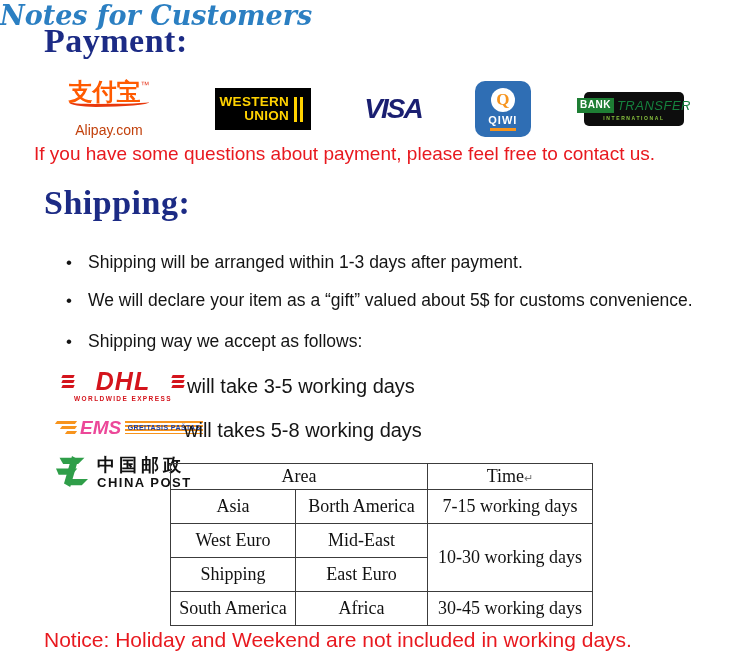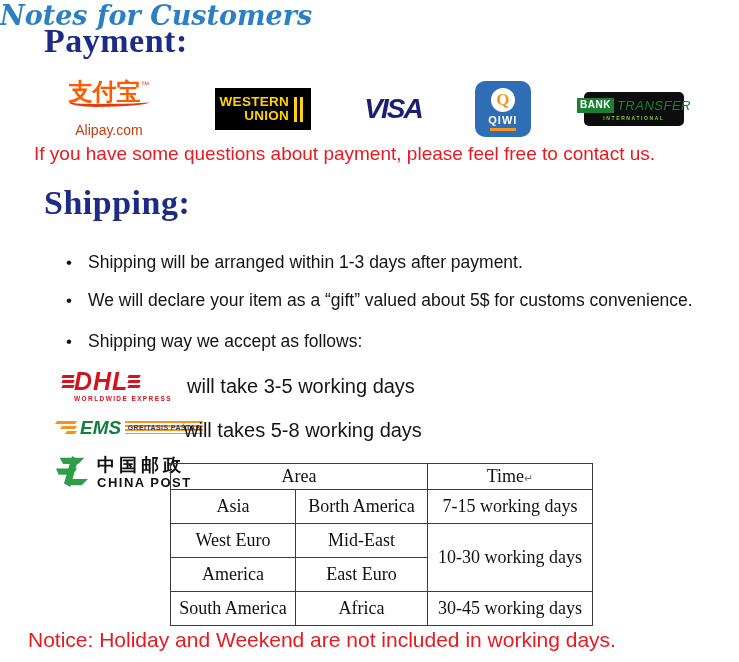--- a/index.html
+++ b/index.html
@@ -71,47 +71,47 @@
   .bt-row { display: flex; gap: 3px; }
   .bt-bank { background: #1e7e34; color: #fff; font-size: 10px; font-weight: 800;
     padding: 1px 3px; letter-spacing: 0.5px; line-height: 1.1; }
   .bt-transfer { color: #15803d; font-style: italic; font-weight: 400;
     font-size: 13px; letter-spacing: 0.5px; }
   .bt-sub { color: #8bc53f; font-size: 5px; letter-spacing: 1.6px;
     margin-top: 2px; font-weight: 700; }
   
   .red-note { position: absolute; color: #e8191f; }
   #payment-note { left: 34px; top: 143px; font-size: 19px; }
-  #bottom-notice { left: 28px; top: 628px; font-size: 21px; }
+  #bottom-notice { left: 44px; top: 628px; font-size: 21px; }
   
   .bullet-row { position: absolute; left: 66px; display: flex;
     align-items: baseline; color: #141414; }
   .bullet-marker { width: 22px; font-size: 17px; }
   .bullet-text { font-size: 17.5px; }
   #bullet-0 { top: 252px; } #bullet-1 { top: 290px; } #bullet-2 { top: 331px; }
   
   .carrier-text { position: absolute; font-size: 20px; color: #151515; }
   #carrier-text-0 { left: 187px; top: 375px; }
   #carrier-text-1 { left: 184px; top: 419px; }
   .dhl-logo { position: absolute; left: 62px; top: 369px; width: 122px;
     text-align: center; color: #d4141c; }
-  .dhl-main { display: flex; align-items: center; justify-content: flex-start; }
+  .dhl-main { display: flex; align-items: center; justify-content: space-between; gap: 5px; }
   .dhl-stripes { display: flex; flex-direction: column; gap: 2px; }
   .dhl-stripe { width: 12px; height: 3px; background: #d4141c; transform: skewX(-25deg); }
   .dhl-name { font-style: italic; font-weight: 900; font-size: 25px;
     letter-spacing: 1px; line-height: 1; }
   .dhl-sub { font-size: 6.5px; font-weight: 700; letter-spacing: 1.4px; margin-top: 1px; }
   .ems-logo { position: absolute; left: 56px; top: 418px;
     display: flex; align-items: center; gap: 2px; }
   .ems-wing { display: flex; flex-direction: column; gap: 2px; align-items: flex-end; }
   .ems-wing-bar { height: 3px; background: #f7941d; transform: skewX(-35deg); }
   .ems-wing-bar.w1 { width: 20px; } .ems-wing-bar.w2 { width: 15px; }
   .ems-wing-bar.w3 { width: 10px; }
   .ems-name { font-style: italic; font-weight: 900; font-size: 19px;
-    color: #15803d; padding: 0 2px; line-height: 1; }
+    color: #ec4899; padding: 0 2px; line-height: 1; }
   .ems-strip { width: 78px; height: 13px;
     background: repeating-linear-gradient(#f7941d 0 2px, #ffffff 2px 4px);
     display: flex; align-items: center; justify-content: center; }
   .ems-strip-text { font-size: 7px; font-weight: 800; color: #1d3fa0;
     letter-spacing: 0.4px; line-height: 1; }
   
   .china-post { position: absolute; left: 54px; top: 455px;
     display: flex; align-items: center; gap: 7px; }
   .cp-text { display: flex; flex-direction: column; }
   .cp-cn { font-size: 18px; font-weight: 700; letter-spacing: 4px;
@@ -249,21 +249,21 @@
         <td>Asia</td>
         <td>Borth America</td>
         <td>7-15 working days</td>
       </tr>
       <tr class="data">
         <td>West Euro</td>
         <td>Mid-East</td>
         <td rowspan="2">10-30 working days</td>
       </tr>
       <tr class="data">
-        <td>America</td>
+        <td>Shipping</td>
         <td>East Euro</td>
       </tr>
       <tr class="data">
         <td>South America</td>
         <td>Africa</td>
         <td>30-45 working days</td>
       </tr>
     </tbody>
       </table>
   </div>

